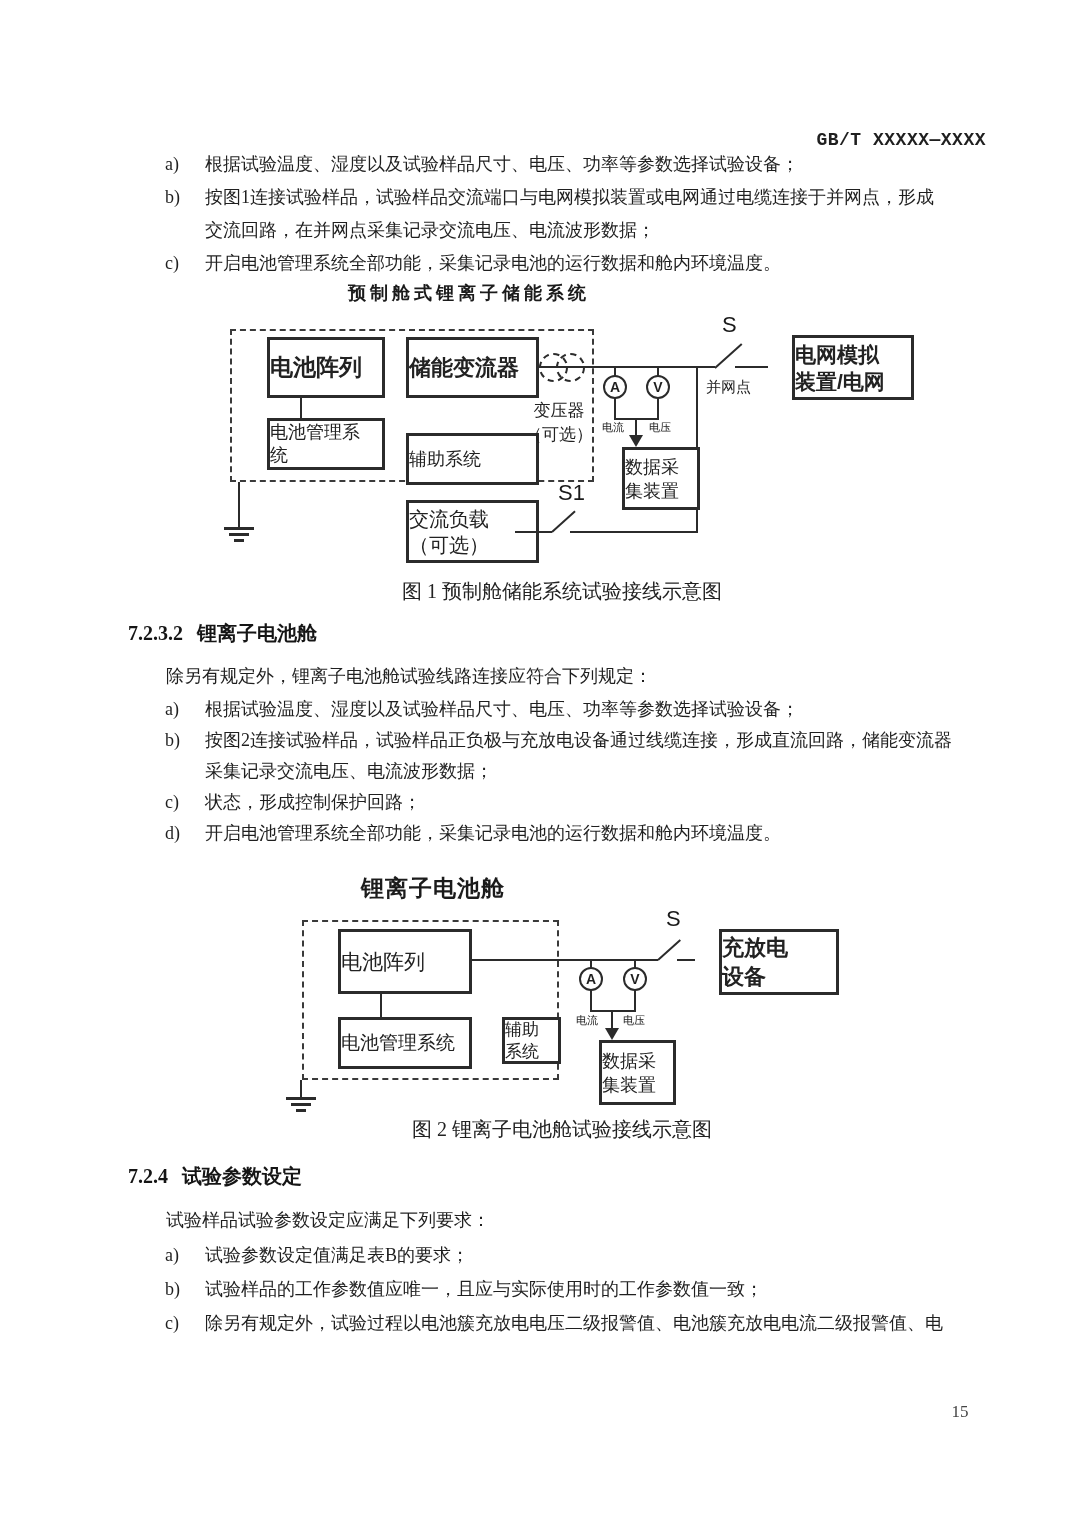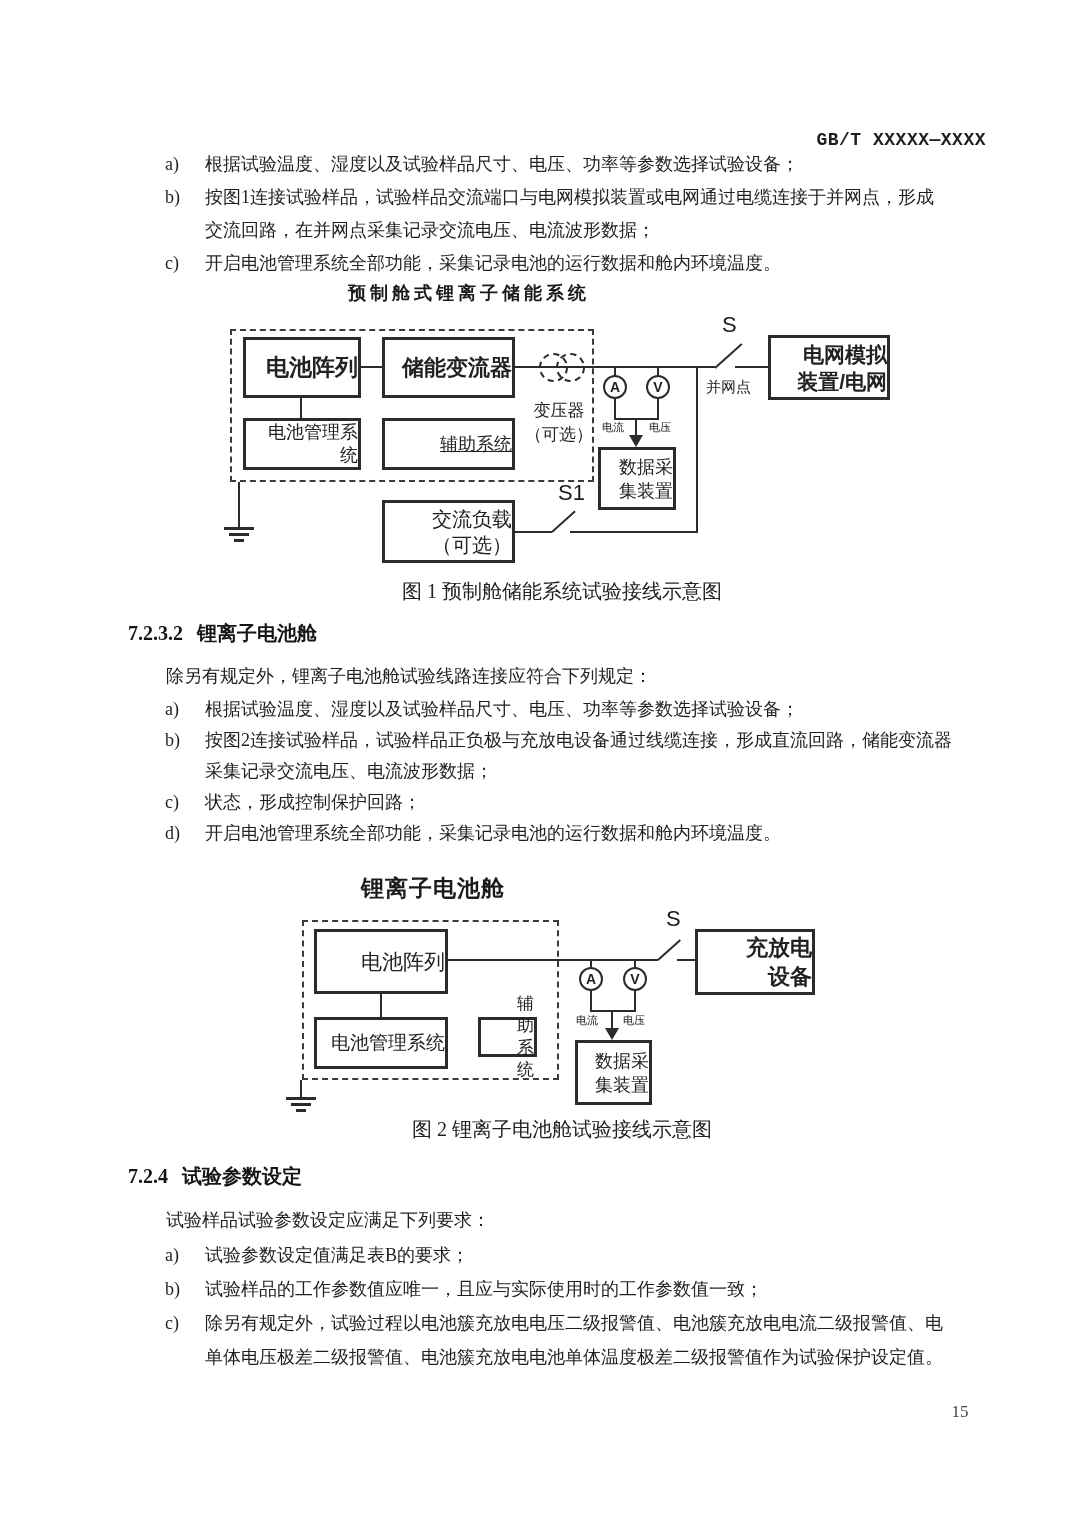--- a/index.html
+++ b/index.html
@@ -23,22 +23,22 @@
   .li{position:relative;}
   .marker{position:absolute;left:0;top:0;}
   .lines{margin-left:40px;}
   .tline{white-space:nowrap;}
 
   
   .hl{position:absolute;height:2px;background:#2b2b2b;}
   .vl{position:absolute;width:2px;background:#2b2b2b;}
   .blade{position:absolute;height:2px;background:#2b2b2b;transform-origin:left center;transform:rotate(-42deg);}
   .cbox{position:absolute;border:3px solid #2b2b2b;background:#fff;display:flex;flex-direction:column;
-    align-items:flex-end;justify-content:center;text-align:center;
-    font-family:"Liberation Sans","DejaVu Sans",sans-serif;font-weight:600;color:#222;box-sizing:border-box;}
+    align-items:flex-start;justify-content:center;text-align:center;
+    font-family:"Liberation Sans","DejaVu Sans",sans-serif;font-weight:600;color:#222;box-sizing:border-box;margin-left:24px;}
   .dashbox{position:absolute;border:2px dashed #3a3a3a;box-sizing:border-box;}
   .meter{position:absolute;width:24px;height:24px;border:2px solid #2b2b2b;border-radius:50%;background:#fff;
     display:flex;align-items:center;justify-content:center;font-size:14px;font-weight:600;box-sizing:border-box;
     font-family:"Liberation Sans","DejaVu Sans",sans-serif;}
   .xcirc{position:absolute;width:29px;height:29px;border:2px dashed #2b2b2b;border-radius:50%;background:transparent;box-sizing:border-box;}
   .dlabel{position:absolute;font-family:"Liberation Sans","DejaVu Sans",sans-serif;color:#222;}
   .slabel{position:absolute;font-family:"Liberation Sans","DejaVu Sans",sans-serif;font-size:22px;color:#1a1a1a;}
   .small-center{text-align:center;font-size:11px;}
   .arrowhead{position:absolute;width:0;height:0;border-left:7px solid transparent;
     border-right:7px solid transparent;border-top:12px solid #2b2b2b;}
@@ -88,21 +88,21 @@
 <div class="cbox" style="left:243px;top:337px;width:118px;height:61px;font-size:23px;">
     <span>电池阵列</span>
   </div>
 <div class="cbox" style="left:382px;top:337px;width:133px;height:61px;font-size:22px;">
     <span>储能变流器</span>
   </div>
 <div class="cbox" style="left:243px;top:418px;width:118px;height:52px;font-size:18px;line-height:23px;font-weight:500;">
   <span>电池管理系</span>
   <span>统</span>
 </div>
-<div class="cbox" style="left:382px;top:418px;width:133px;height:52px;font-size:18px;font-weight:500;text-decoration:underline;">
+<div class="cbox" style="left:382px;top:433px;width:133px;height:52px;font-size:18px;font-weight:500;">
     <span>辅助系统</span>
   </div>
 
 <div class="xcirc" style="left:539px;top:353px;"></div>
 <div class="xcirc" style="left:556px;top:353px;"></div>
 <div class="dlabel" style="left:521px;top:399px;width:76px;text-align:center;font-size:17px;line-height:24px;">
   <div>变压器</div>
   <div>（可选）</div>
 </div>
 
@@ -191,21 +191,21 @@
 
 <div class="hl" style="left:448px;top:959px;width:210px;"></div>
 <div class="vl" style="left:380px;top:994px;height:23px;"></div>
 
 <div class="cbox" style="left:314px;top:929px;width:134px;height:65px;font-size:21px;font-weight:500;">
     <span>电池阵列</span>
   </div>
 <div class="cbox" style="left:314px;top:1017px;width:134px;height:52px;font-size:19px;font-weight:500;">
     <span>电池管理系统</span>
   </div>
-<div class="cbox" style="left:478px;top:1017px;width:59px;height:40px;font-size:17px;line-height:22px;font-weight:500;padding-left:42px;">
+<div class="cbox" style="left:478px;top:1017px;width:59px;height:47px;font-size:17px;line-height:22px;font-weight:500;">
   <span>辅助</span>
   <span>系统</span>
 </div>
 
 <div class="vl" style="left:590px;top:961px;height:7px;"></div>
 <div class="vl" style="left:634px;top:961px;height:7px;"></div>
 <div class="meter" style="left:579px;top:967px;">
     <span>A</span>
   </div>
 <div class="meter" style="left:623px;top:967px;">
@@ -255,18 +255,17 @@
   <div class="li">
     <span class="marker">b)</span>
     <div class="lines">
         <div class="tline">试验样品的工作参数值应唯一，且应与实际使用时的工作参数值一致；</div>
       </div>
   </div>
   <div class="li">
     <span class="marker">c)</span>
     <div class="lines">
       <div class="tline">除另有规定外，试验过程以电池簇充放电电压二级报警值、电池簇充放电电流二级报警值、电</div>
-      <div class="tline">单体电压极差二级报警值、电池簇充放电电池单体温度极差二级报警值作为试验保护设定值。</div>
     </div>
   </div>
 </div>
 
 <div class="pagenum">15</div>
 
 </body></html>

